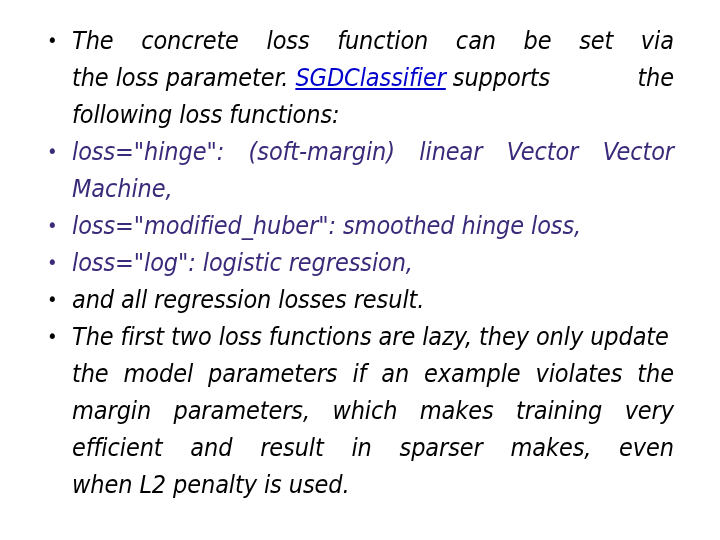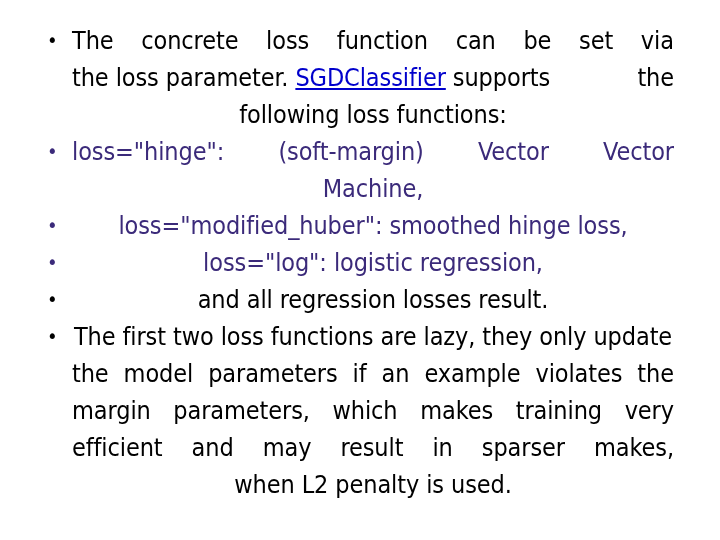--- a/index.html
+++ b/index.html
@@ -44,39 +44,40 @@
     position: absolute;
     left: 9px;
     top: 0;
     width: 18px;
     line-height: 37px;
     font-size: 20px;
     text-align: left;
   }
   .bullet-text {
     display: block;
+    font-style: italic;
   }
   
   .line {
     display: block;
     text-align: justify;
     text-justify: inter-word;
     white-space: nowrap;
   }
   .line.stretch {
     display: flex;
     justify-content: space-between;
     white-space: nowrap;
   }
   .line.stretch > .w {
     white-space: pre;
   }
   .line.last {
     display: block;
-    text-align: center;
+    text-align: left;
     white-space: pre;
   }
   .link {
     color: #0000CC;
     text-decoration: underline;
     text-underline-offset: 2px;
     cursor: pointer;
     margin-top: 26px;
   }
 </style>
@@ -104,20 +105,21 @@
           </span>
           <span class="line last">following loss functions:</span>
         </span>
       </li>
       <li class="bullet-item" style="color: rgb(59, 42, 122);">
         <span class="bullet-marker">•</span>
         <span class="bullet-text">
           <span class="line stretch">
             <span class="w">loss="hinge":</span>
             <span class="w">(soft-margin)</span>
+            <span class="w">linear</span>
             <span class="w">Vector</span>
             <span class="w">Vector</span>
           </span>
           <span class="line last">Machine,</span>
         </span>
       </li>
       <li class="bullet-item" style="color: rgb(59, 42, 122);">
         <span class="bullet-marker">•</span>
         <span class="bullet-text">
           <span class="line last">loss="modified_huber": smoothed hinge loss,</span>
@@ -153,23 +155,23 @@
             <span class="w">margin</span>
             <span class="w">parameters,</span>
             <span class="w">which</span>
             <span class="w">makes</span>
             <span class="w">training</span>
             <span class="w">very</span>
           </span>
           <span class="line stretch">
             <span class="w">efficient</span>
             <span class="w">and</span>
-            <span class="w">may</span>
             <span class="w">result</span>
             <span class="w">in</span>
             <span class="w">sparser</span>
             <span class="w">makes,</span>
+            <span class="w">even</span>
           </span>
           <span class="line last">when L2 penalty is used.</span>
         </span>
       </li>
     </ul>
 </div>
 
 </body></html>

